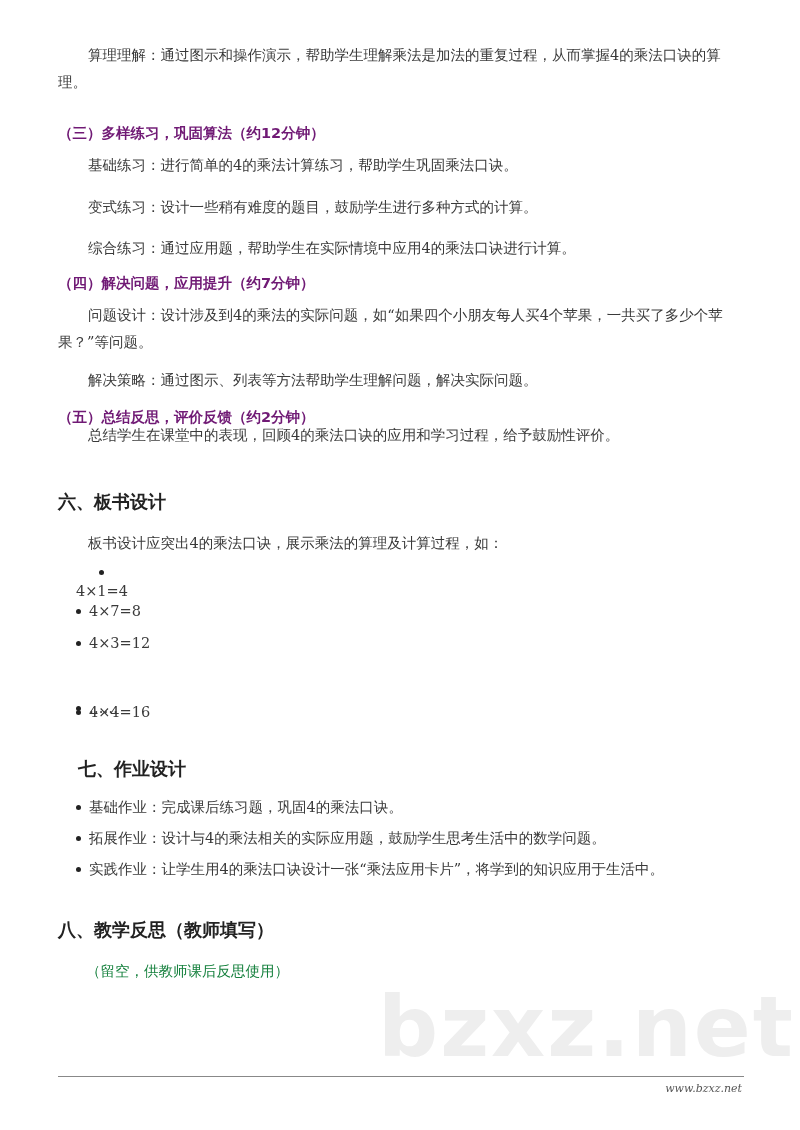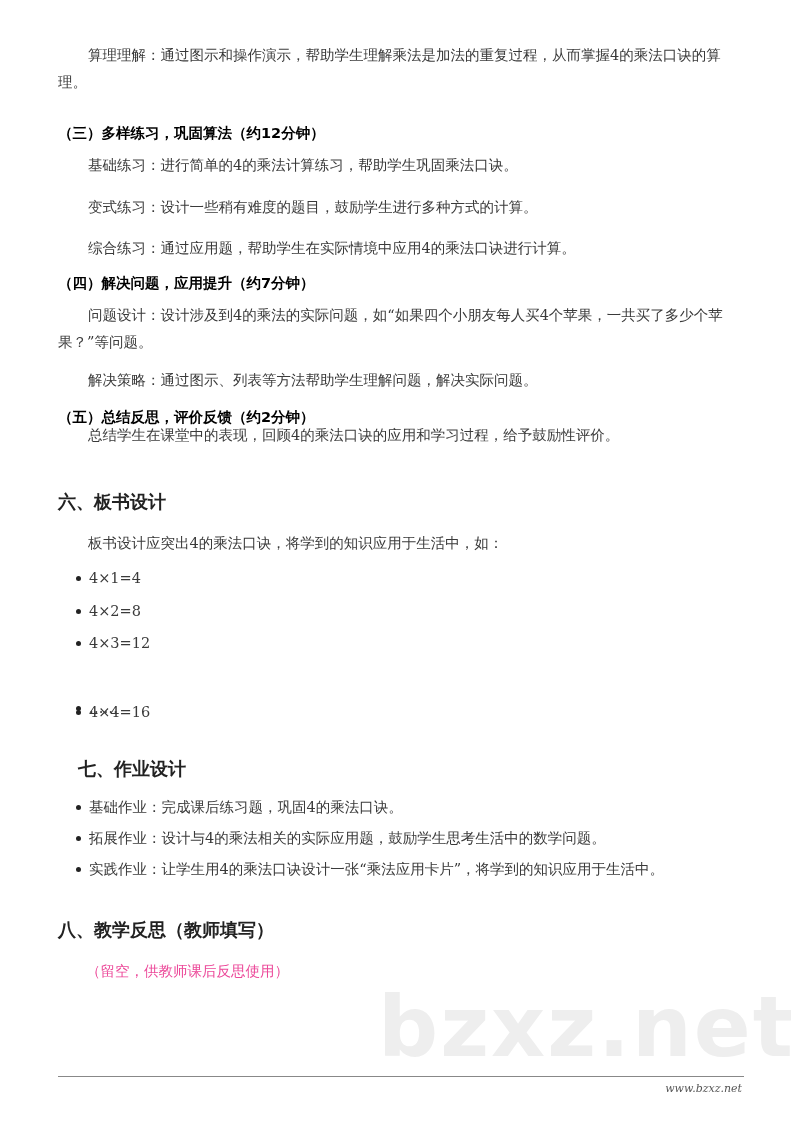--- a/index.html
+++ b/index.html
@@ -10,33 +10,33 @@
     }
     .page { position: absolute; left: 0; top: 0; width: 800px; height: 1070px; }
     .p {
       position: absolute; left: 58px; width: 690px;
       font-size: 14.5px; line-height: 27px; color: #3a3a3a;
       text-indent: 30px; margin: 0;
     }
     .sub {
       position: absolute; left: 58px;
       font-family: "DejaVu Sans", "Liberation Sans", sans-serif;
-      font-weight: bold; font-size: 14.5px; color: #000000; margin: 0;
+      font-weight: bold; font-size: 14.5px; color: #701a75; margin: 0;
     }
     .h2 {
       position: absolute; left: 58px;
       font-family: "DejaVu Sans", "Liberation Sans", sans-serif;
       font-weight: bold; font-size: 18px; color: #222; margin: 0;
     }
     .bullet {
       position: absolute; left: 76px; font-size: 14.5px; color: #3a3a3a;
       display: flex; align-items: center; gap: 8px;
     }
     .dot { width: 5px; height: 5px; border-radius: 50%; background: #222; display: inline-block; }
-    .plain { position: absolute; font-size: 14.5px; color: #ec4899; margin: 0; }
+    .plain { position: absolute; font-size: 14.5px; color: #15803d; margin: 0; }
     .watermark {
       position: absolute; left: 378px; top: 985px;
       font-family: "DejaVu Sans", "Liberation Sans", sans-serif;
       font-weight: bold; font-size: 84px; color: #eeeeee; letter-spacing: 2px;
       line-height: 1;
     }
     .rule { position: absolute; left: 58px; top: 1076px; width: 686px; height: 1px; background: #888; }
     .footer-url {
       position: absolute; right: 58px; top: 1082px; font-style: italic;
       font-size: 11px; color: #555;
@@ -55,29 +55,29 @@
   <p class="p" style="top:235px;">综合练习：通过应用题，帮助学生在实际情境中应用4的乘法口诀进行计算。</p>
 
   <h3 class="sub" style="top:274px;">（四）解决问题，应用提升（约7分钟）</h3>
   <p class="p" style="top:302px;">问题设计：设计涉及到4的乘法的实际问题，如“如果四个小朋友每人买4个苹果，一共买了多少个苹果？”等问题。</p>
   <p class="p" style="top:367px;">解决策略：通过图示、列表等方法帮助学生理解问题，解决实际问题。</p>
 
   <h3 class="sub" style="top:408px;">（五）总结反思，评价反馈（约2分钟）</h3>
   <p class="p" style="top:422px;">总结学生在课堂中的表现，回顾4的乘法口诀的应用和学习过程，给予鼓励性评价。</p>
 
   <h2 class="h2" style="top:490px;">六、板书设计</h2>
-  <p class="p" style="top:530px;">板书设计应突出4的乘法口诀，将学到的知识应用于生活中，如：</p>
+  <p class="p" style="top:530px;">板书设计应突出4的乘法口诀，展示乘法的算理及计算过程，如：</p>
 
-  <div class="bullet" style="top:570px;">
+  <div class="bullet" style="top:570px;flex-direction:column;">
       <span class="dot"></span>
       <span>4×1=4</span>
     </div>
   <div class="bullet" style="top:603px;">
       <span class="dot"></span>
-      <span>4×2=8</span>
+      <span>4×7=8</span>
     </div>
   <div class="bullet" style="top:635px;">
       <span class="dot"></span>
       <span>4×3=12</span>
     </div>
   <div class="bullet" style="top:668px;margin-top:36px;">
       <span class="dot"></span>
       <span>4×4=16</span>
     </div>
   <div class="bullet" style="top:700px;">

